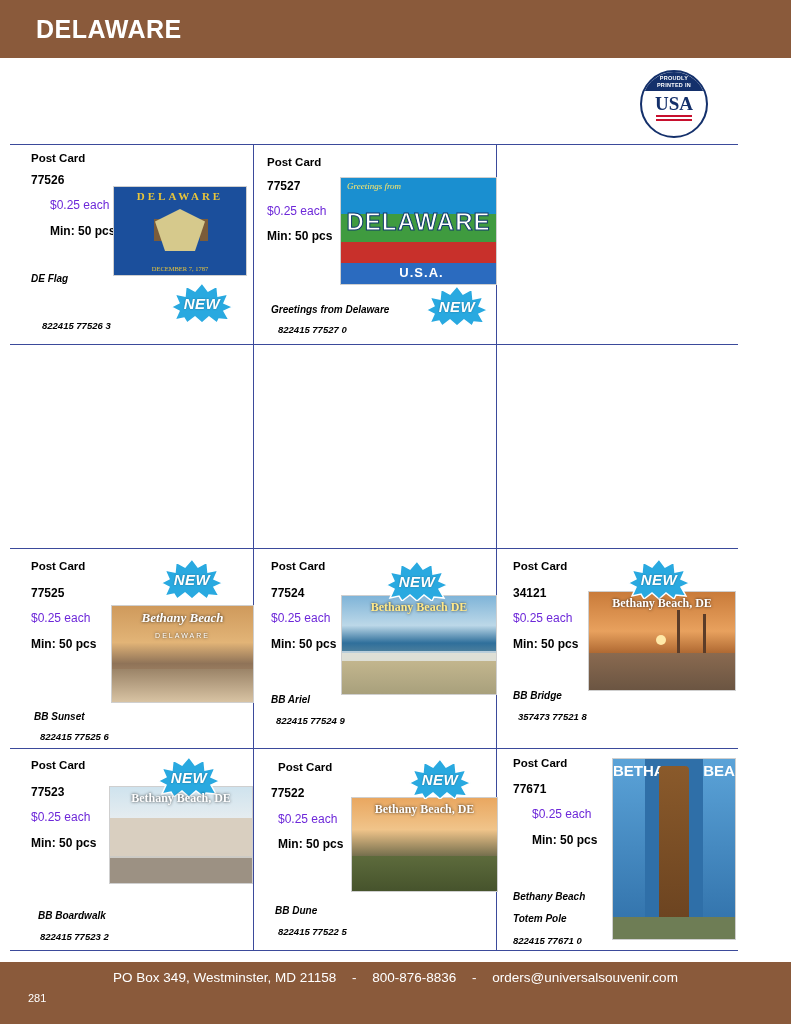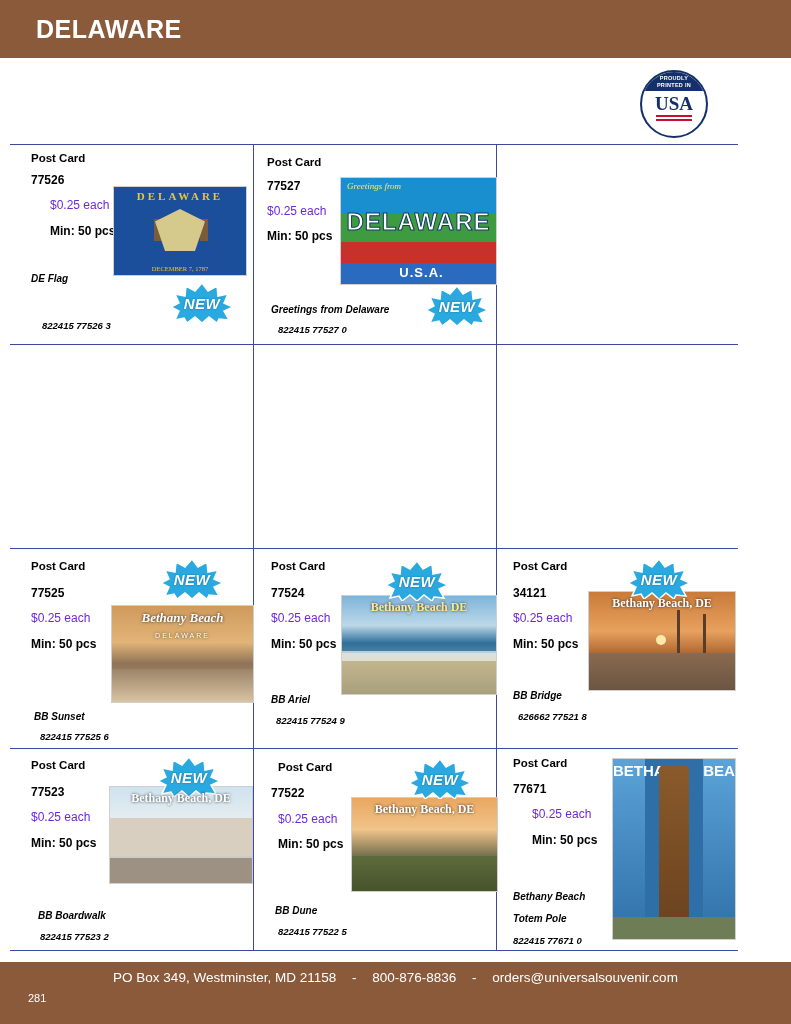--- a/index.html
+++ b/index.html
@@ -318,21 +318,21 @@
       <span>NEW</span>
     </div>
   </div>
 
   <div class="cell" style="left:487px;top:405px;width:241px;height:199px;">
     <div class="pc-label" style="position:absolute;left:16px;top:11px;">Post Card</div>
     <div class="pc-num" style="position:absolute;left:16px;top:37px;">34121</div>
     <div class="pc-price" style="position:absolute;left:16px;top:62px;">$0.25 each</div>
     <div class="pc-min" style="position:absolute;left:16px;top:88px;">Min: 50 pcs</div>
     <div class="pc-desc" style="position:absolute;left:16px;top:141px;">BB Bridge</div>
-    <div class="pc-upc" style="position:absolute;left:21px;top:162px;">626662 77521 8</div>
+    <div class="pc-upc" style="position:absolute;left:21px;top:162px;">357473 77521 8</div>
 
     <div class="card photo" style="left:91px;top:42px;width:148px;height:100px;background:linear-gradient(#c97b3a 0%,#e8a15e 40%,#b06a33 62%,#7e5a44 100%);">
       <div class="cap">Bethany Beach, DE</div>
       <div style="position:absolute;left:60%;top:18%;width:3px;height:44%;background:#5b3c28;"></div>
       <div style="position:absolute;left:78%;top:22%;width:3px;height:40%;background:#5b3c28;"></div>
       <div style="position:absolute;left:0;top:62%;width:100%;height:38%;background:linear-gradient(#8a6a50,#6b5542);"></div>
       <div style="position:absolute;left:46%;top:44%;width:10px;height:10px;border-radius:50%;background:#ffe9a8;"></div>
     </div>
 
     <div class="burst" style="left:131px;top:10px;">

